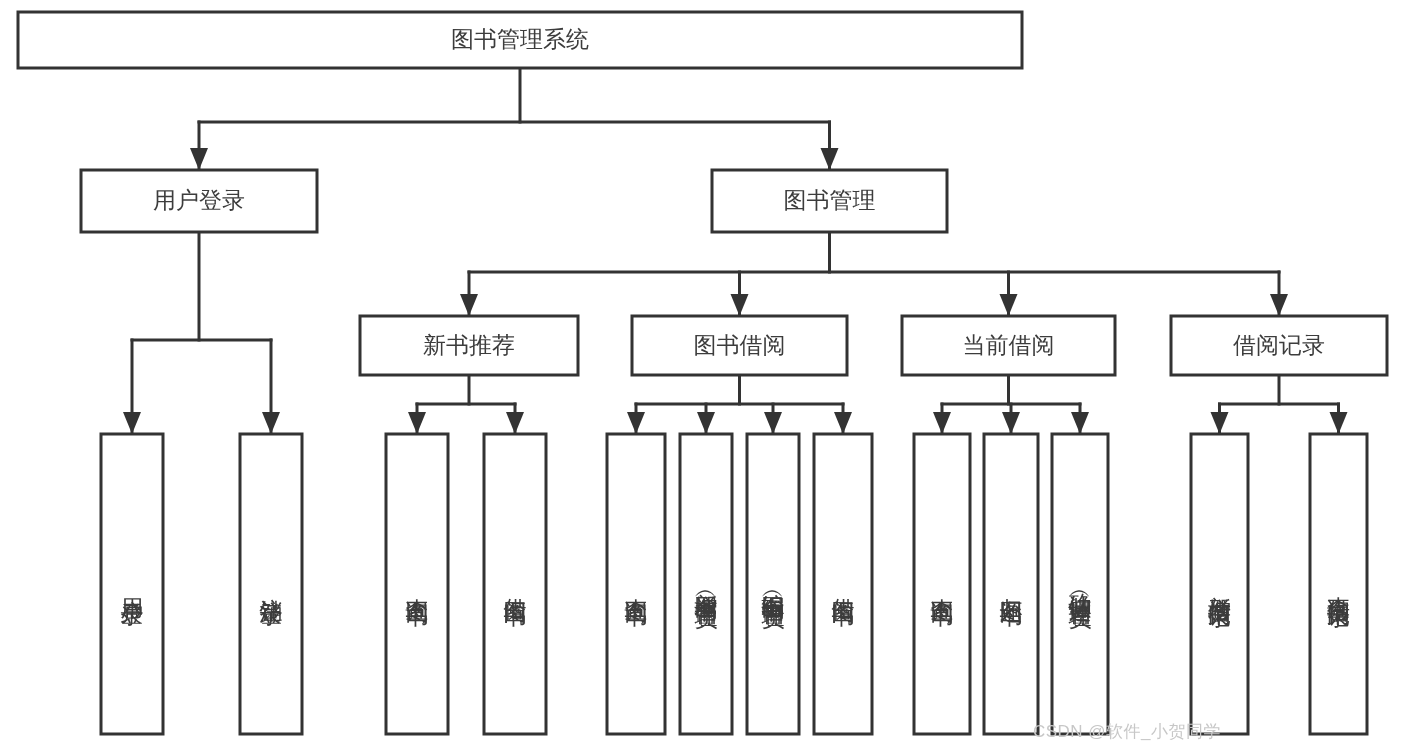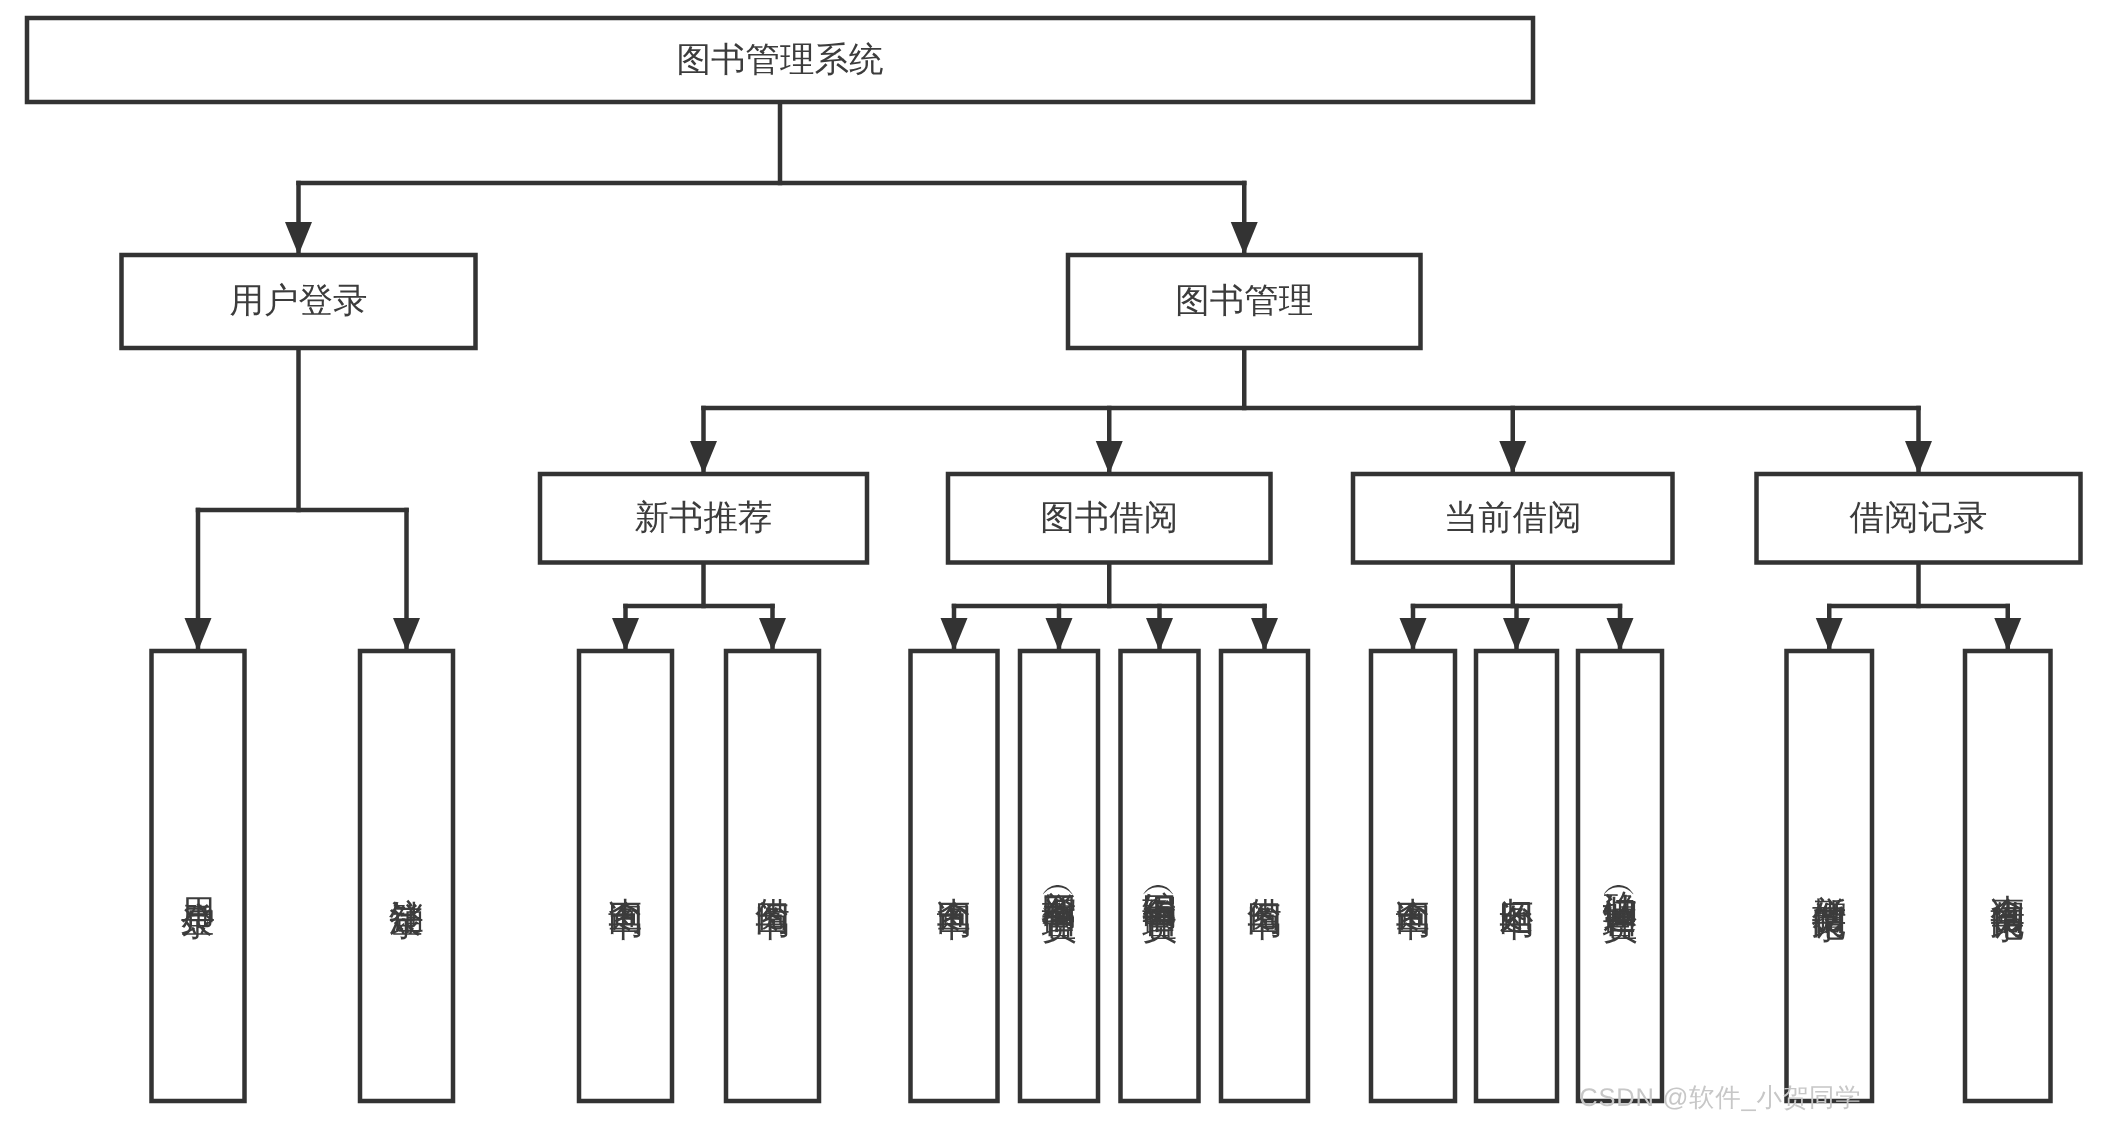--- a/index.html
+++ b/index.html
@@ -59,21 +59,21 @@
     letter-spacing: 2px;
     line-height: 1;
     white-space: nowrap;
     display: flex;
     align-items: center;
     justify-content: center;
     pointer-events: none;
   }
   .watermark {
     position: absolute;
-    right: 0;
+    right: 20px;
     bottom: 4px;
     font-family: "Liberation Sans", "DejaVu Sans", sans-serif;
     font-size: 17px;
     color: #c7c7c7;
     letter-spacing: 0.5px;
     white-space: nowrap;
   }
 </style>
 </head>
 <body>

